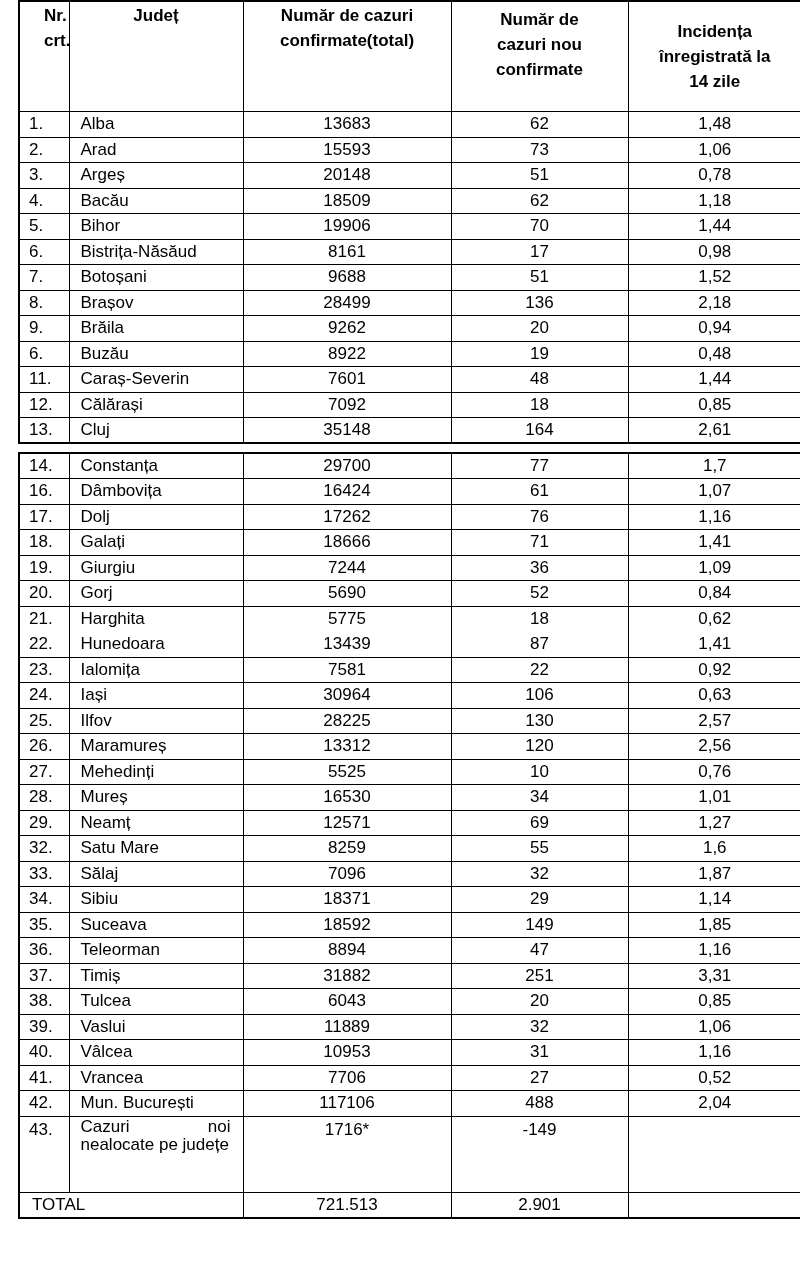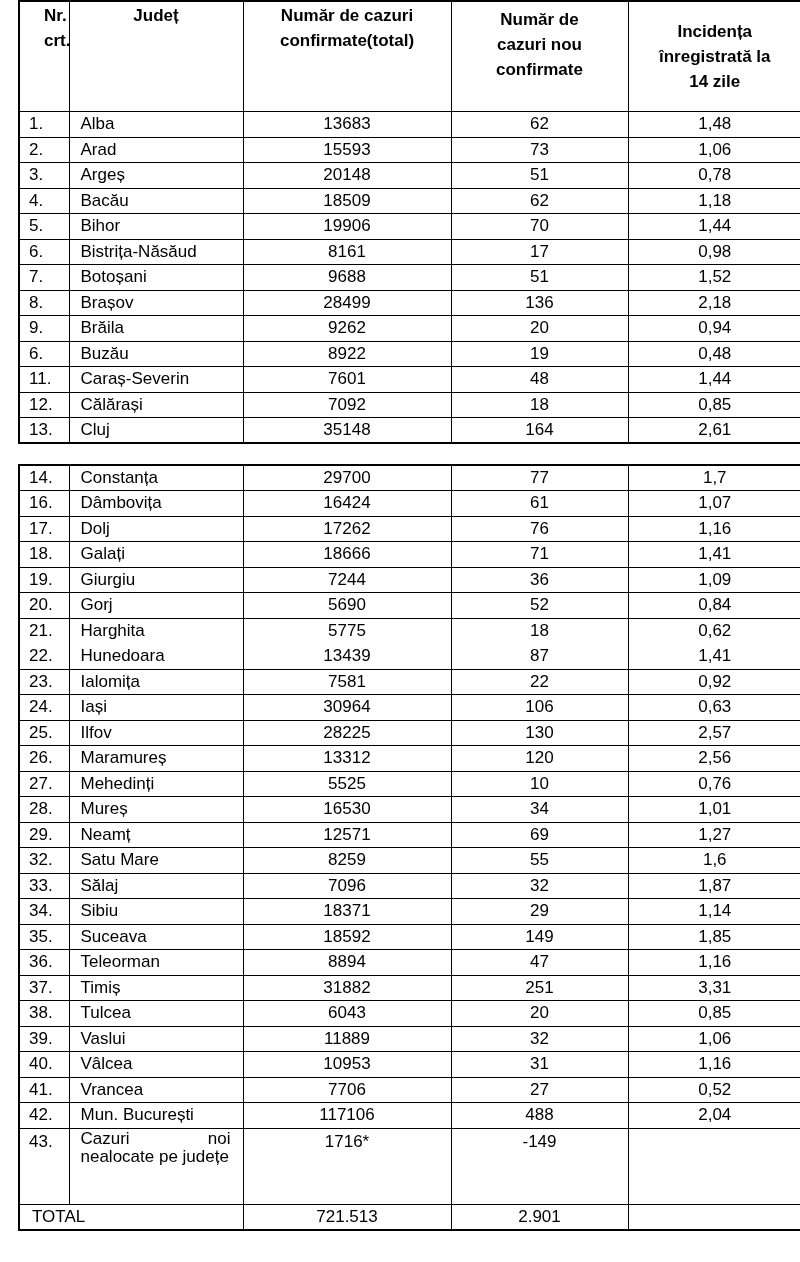--- a/index.html
+++ b/index.html
@@ -10,21 +10,21 @@
   }
   .page{position:relative;width:800px;height:1262px;background:#fff;}
   table.tbl{
     border-collapse:collapse;
     table-layout:fixed;
     width:782px;
     margin-left:18px;
     border:2px solid #000;
     border-right:none;
   }
-  .seg-b{margin-top:20px;}
+  .seg-b{margin-top:8px;}
   .tbl th,.tbl td{
     border:1px solid #000;
     overflow:hidden;
     font-size:17px;
   }
   .tbl th:last-child,.tbl td:last-child{border-right:none;}
   thead tr{height:77px;}
   th{
     font-weight:bold;
     text-align:center;

